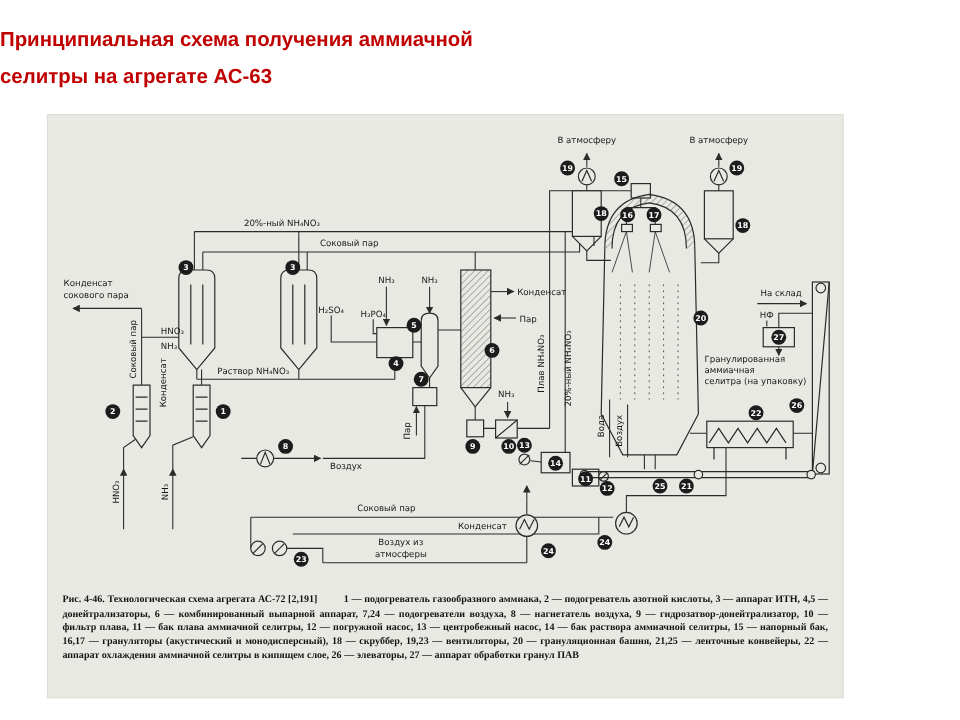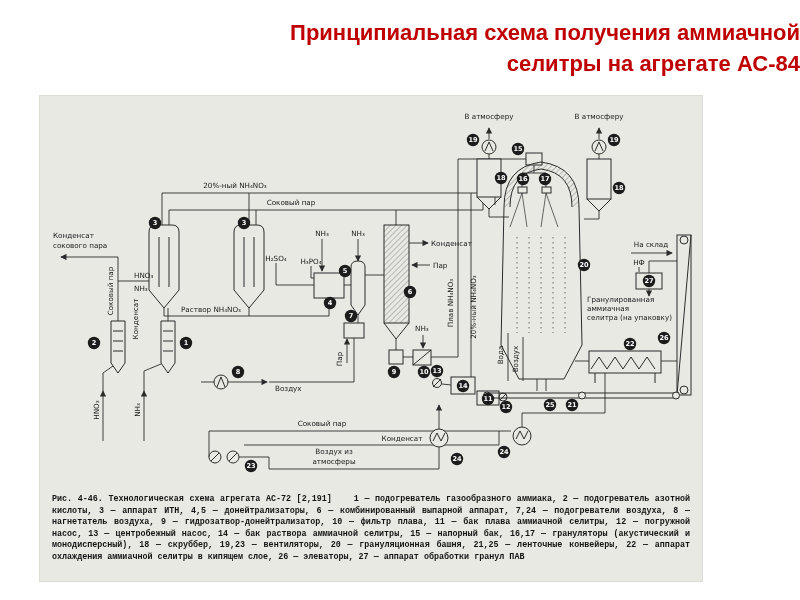--- a/index.html
+++ b/index.html
@@ -1,40 +1,40 @@
 <!DOCTYPE html>
 <html><head>
 <meta charset="utf-8">
 <style>
   html,body{margin:0;padding:0}
   body{width:800px;height:600px;background:#fff;font-family:"Liberation Sans",sans-serif}
   .slide{position:relative;width:800px;height:600px;background:#fff;overflow:hidden}
-  .title{position:absolute;top:17px;left:0;width:100%;margin:0;text-align:right;
-         font-size:22px;line-height:31px;font-weight:700;color:#c00000;
+  .title{position:absolute;top:17px;left:0;width:100%;margin:0;text-align:left;
+         font-size:17px;line-height:31px;font-weight:700;color:#c00000;
          font-family:"Liberation Sans",sans-serif}
   .scan{position:absolute;left:39px;top:95px;width:664px;height:487px;background:#e9e9e4;
         box-shadow:inset 0 0 0 1px #dcdbd4}
   .scan svg{display:block}
   .caption{position:absolute;top:397px;left:0;right:0;padding:2px 13px 0 13px;
            font-size:8.4px;font-weight:700;line-height:1.38;color:#141414;
-           text-align:justify;font-family:Liberation Mono, monospace}
+           text-align:justify;font-family:Liberation Serif, serif}
   .cap-fig{margin-right:22px}
   .dlbl{font-family:"DejaVu Sans",sans-serif;font-size:7.2px;fill:#181818}
   .bdgc{fill:#1c1c1c;stroke:none}
   .bdgt{font-family:"DejaVu Sans",sans-serif;font-size:6.6px;font-weight:bold;fill:#fff;text-anchor:middle}
   .pp{stroke:#2b2b2b;stroke-width:.9;fill:none}
   .arr{marker-end:url(#arr)}
   .vs{stroke:#2b2b2b;stroke-width:1}
   .rain{stroke:#4a4a4a;stroke-width:.8;stroke-dasharray:1.5 3.5;fill:none}
 </style>
 </head>
 <body>
 
 <div class="slide">
-  <h1 class="title"><span>Принципиальная схема получения аммиачной</span><br><span>селитры на агрегате АС-84</span></h1>
+  <h1 class="title"><span>Принципиальная схема получения аммиачной</span><br><span>селитры на агрегате АС-63</span></h1>
 
   <div class="scan">
     <svg id="diagram-svg" viewBox="0 0 723 395" width="723" height="395">
       <defs>
         <marker id="arr" viewBox="0 0 8 8" refX="7" refY="4" markerWidth="7" markerHeight="7" orient="auto-start-reverse">
           <path d="M0,0 L8,4 L0,8 Z" fill="#2b2b2b"></path>
         </marker>
         <pattern id="ht" width="4" height="4" patternUnits="userSpaceOnUse" patternTransform="rotate(45)">
           <line x1="0" y1="0" x2="0" y2="4" stroke="#555" stroke-width="0.7"></line>
         </pattern>

